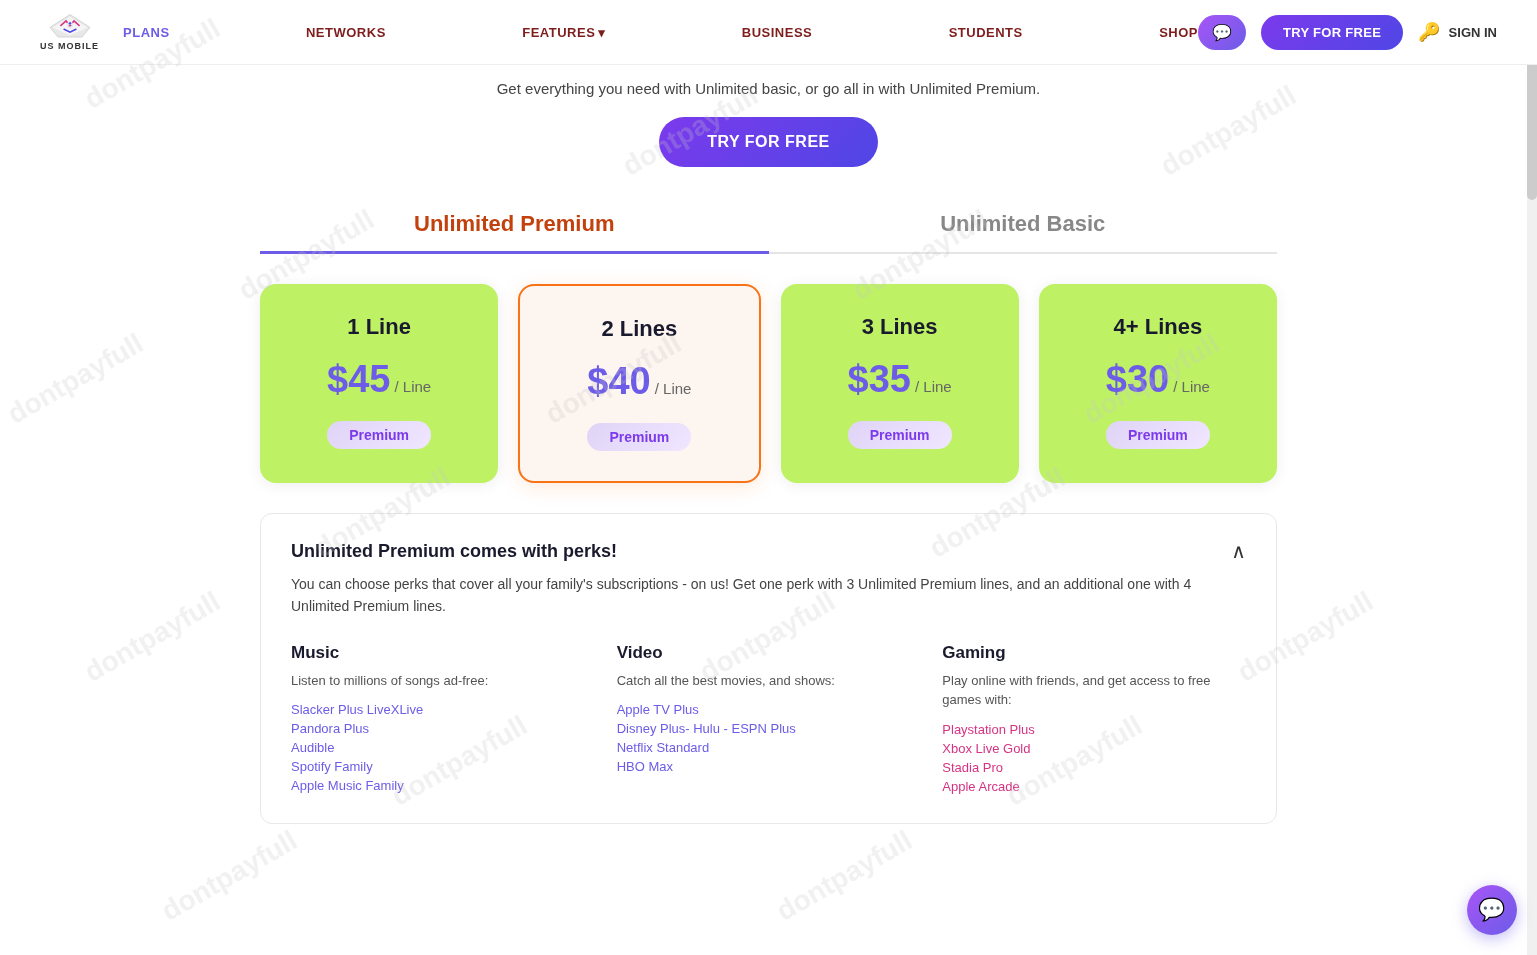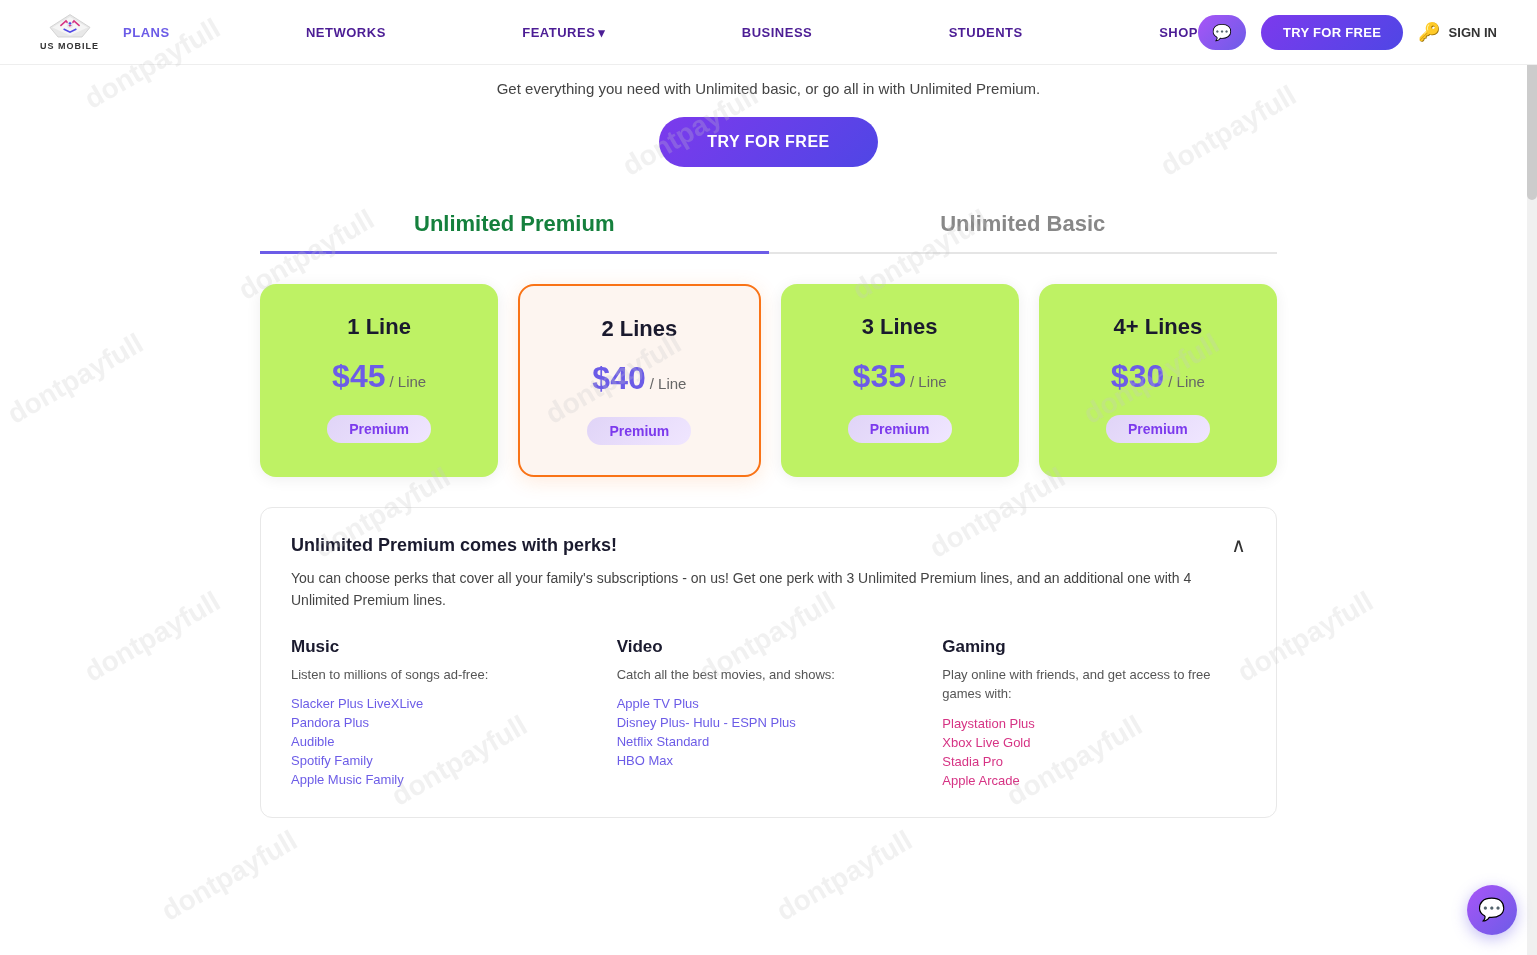--- a/index.html
+++ b/index.html
@@ -51,21 +51,21 @@
       font-weight: 600;
     }
     .nav-links {
       display: flex;
       flex: 1;
       justify-content: space-between;
     }
     .nav-link {
       font-size: 13px;
       font-weight: 600;
-      color: #4c1d95;
+      color: #7f1d1d;
       text-decoration: none;
       cursor: pointer;
       letter-spacing: 0.5px;
     }
     .nav-link.active { color: #6c5ce7; }
     .nav-link-features {
       display: flex;
       align-items: center;
       gap: 3px;
     }
@@ -143,21 +143,21 @@
       text-align: center;
       padding: 14px 0;
       font-size: 22px;
       font-weight: 600;
       color: #888;
       cursor: pointer;
       border-bottom: 3px solid transparent;
       margin-bottom: -2px;
     }
     .plan-tab.active {
-      color: #15803d;
+      color: #c2410c;
       border-bottom: 3px solid #6c5ce7;
     }
 
     
     .plan-cards {
       display: flex;
       justify-content: center;
       gap: 20px;
       padding: 30px 260px;
     }
@@ -182,21 +182,21 @@
       margin-bottom: 18px;
     }
     .plan-price {
       display: flex;
       align-items: baseline;
       justify-content: center;
       gap: 4px;
       margin-bottom: 20px;
     }
     .plan-price-amount {
-      font-size: 32px;
+      font-size: 38px;
       font-weight: 800;
       color: #6c5ce7;
     }
     .plan-price-unit {
       font-size: 15px;
       color: #666;
     }
     .plan-badge {
       display: inline-block;
       background: linear-gradient(135deg, #e0d4f7, #f0e6ff);

